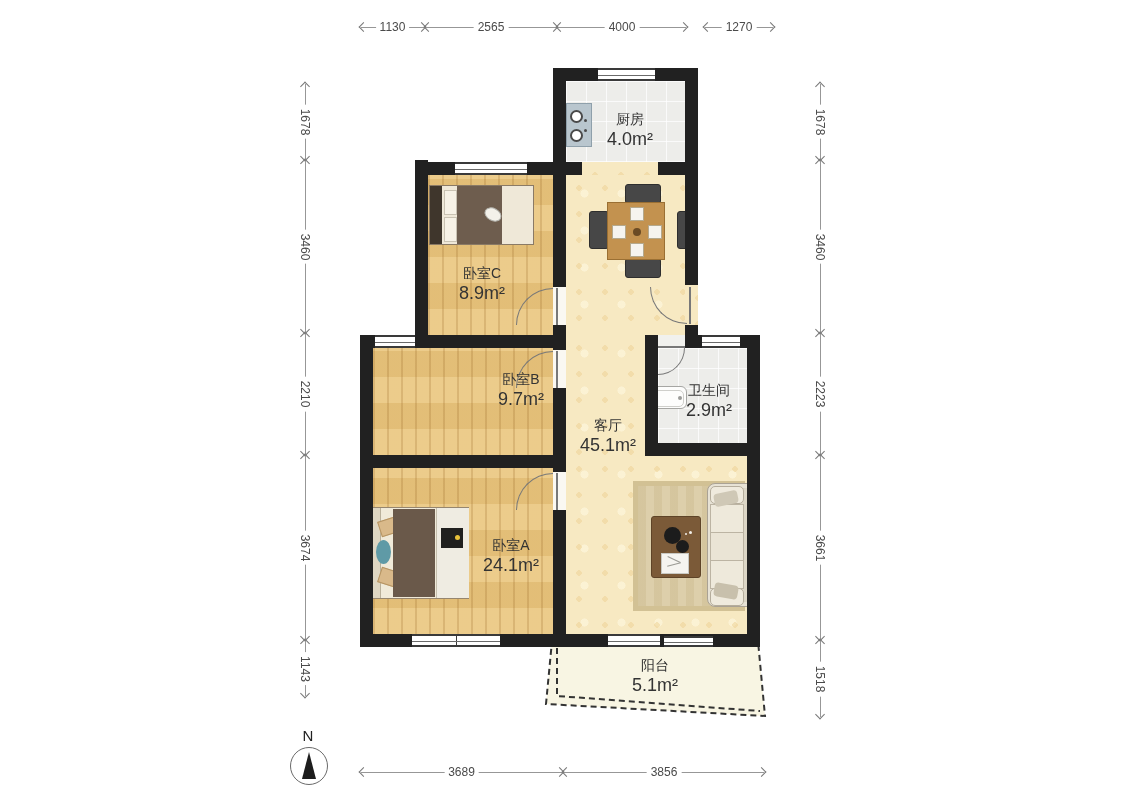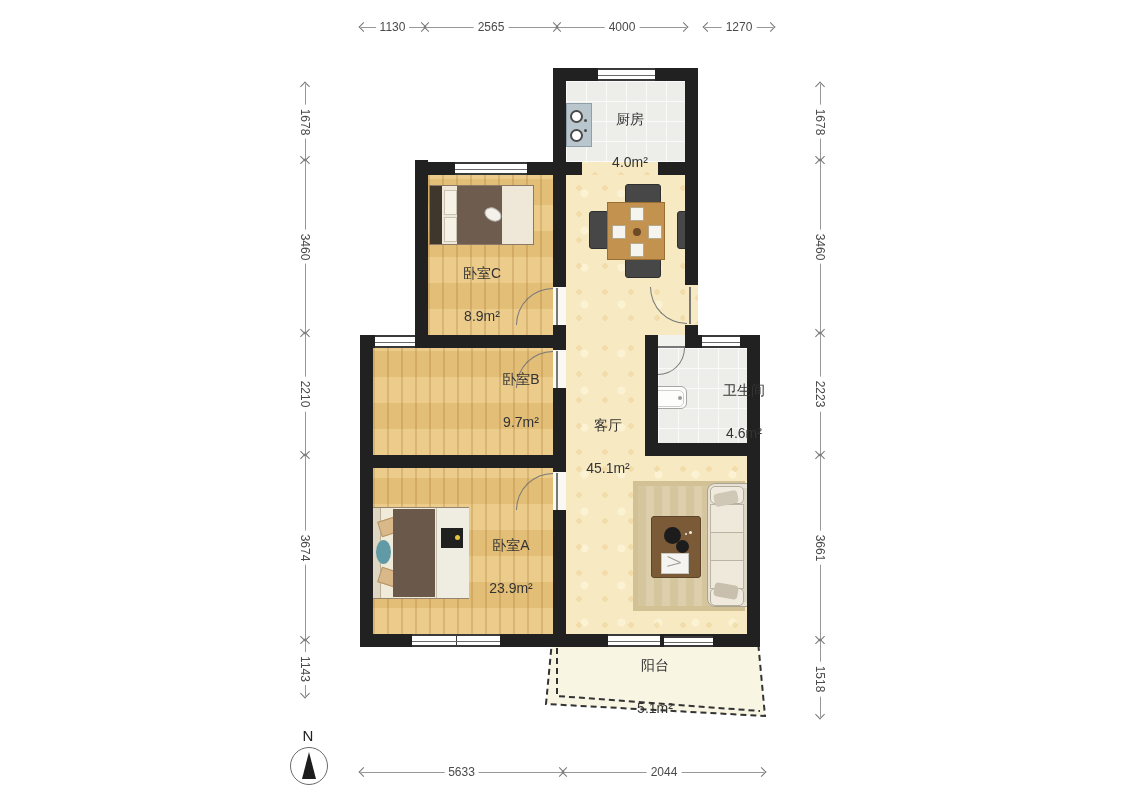--- a/index.html
+++ b/index.html
@@ -32,21 +32,21 @@
   .arc.br{border-bottom:1px solid #787878;border-right:1px solid #787878;border-bottom-right-radius:100%;}
   .leaf{position:absolute;background:#787878;z-index:46;}
 
   
   .fur{position:absolute;z-index:30;box-sizing:border-box;}
 
   
   .room-label{position:absolute;transform:translateX(-50%);text-align:center;z-index:60;
     color:#333;line-height:1.3;white-space:nowrap;}
   .room-label .rname{font-size:14px;}
-  .room-label .rarea{font-size:14px;margin-top:25px;}
+  .room-label .rarea{font-size:18px;}
 
   
   .dim{position:absolute;z-index:70;color:#4a4a4a;font-size:12px;}
   .dim .axis{position:absolute;background:#979797;}
   .dim.h{height:16px;}
   .dim.v{width:16px;}
   .dim.h .axis{left:1px;right:1px;top:50%;height:1px;}
   .dim.v .axis{top:1px;bottom:1px;left:50%;width:1px;}
   .dim .lab{position:absolute;background:#fff;z-index:2;left:50%;top:50%;}
   .dim.h .lab{transform:translate(-50%,-50%);padding:0 4px;}
@@ -205,31 +205,31 @@
     <div class="rarea"><span>4.0</span><span>m²</span></div>
   </div>
   <div class="room-label" style="left:482px;top:264px;">
     <div class="rname">卧室C</div>
     <div class="rarea"><span>8.9</span><span>m²</span></div>
   </div>
   <div class="room-label" style="left:521px;top:370px;">
     <div class="rname">卧室B</div>
     <div class="rarea"><span>9.7</span><span>m²</span></div>
   </div>
-  <div class="room-label" style="left:744px;top:381px;text-align:center;">
+  <div class="room-label" style="left:709px;top:381px;text-align:center;">
     <div class="rname">卫生间</div>
-    <div class="rarea"><span>4.6</span><span>m²</span></div>
+    <div class="rarea"><span>2.9</span><span>m²</span></div>
   </div>
   <div class="room-label" style="left:608px;top:416px;">
     <div class="rname">客厅</div>
     <div class="rarea"><span>45.1</span><span>m²</span></div>
   </div>
   <div class="room-label" style="left:511px;top:536px;">
     <div class="rname">卧室A</div>
-    <div class="rarea"><span>23.9</span><span>m²</span></div>
+    <div class="rarea"><span>24.1</span><span>m²</span></div>
   </div>
   <div class="room-label" style="left:655px;top:656px;">
     <div class="rname">阳台</div>
     <div class="rarea"><span>5.1</span><span>m²</span></div>
   </div>
 
   <div class="dim h" style="left:360px;top:19px;width:65px;">
     <i class="axis"></i>
       <span class="chv a"></span>
       <span class="chv b"></span>
@@ -313,27 +313,27 @@
     <i class="axis"></i>
       <span class="chv a"></span>
       <span class="chv b"></span>
       <span class="lab">1518</span>
   </div>
 
   <div class="dim h" style="left:360px;top:764px;width:203px;">
     <i class="axis"></i>
       <span class="chv a"></span>
       <span class="chv b"></span>
-      <span class="lab">5633</span>
+      <span class="lab">3689</span>
   </div>
   <div class="dim h" style="left:563px;top:764px;width:202px;">
     <i class="axis"></i>
       <span class="chv a"></span>
       <span class="chv b"></span>
-      <span class="lab">2044</span>
+      <span class="lab">3856</span>
   </div>
 
   <div id="compass-n">N</div>
   <div id="compass-circle">
     <div id="compass-needle"></div>
   </div>
 
 </div>
 
 </body></html>

